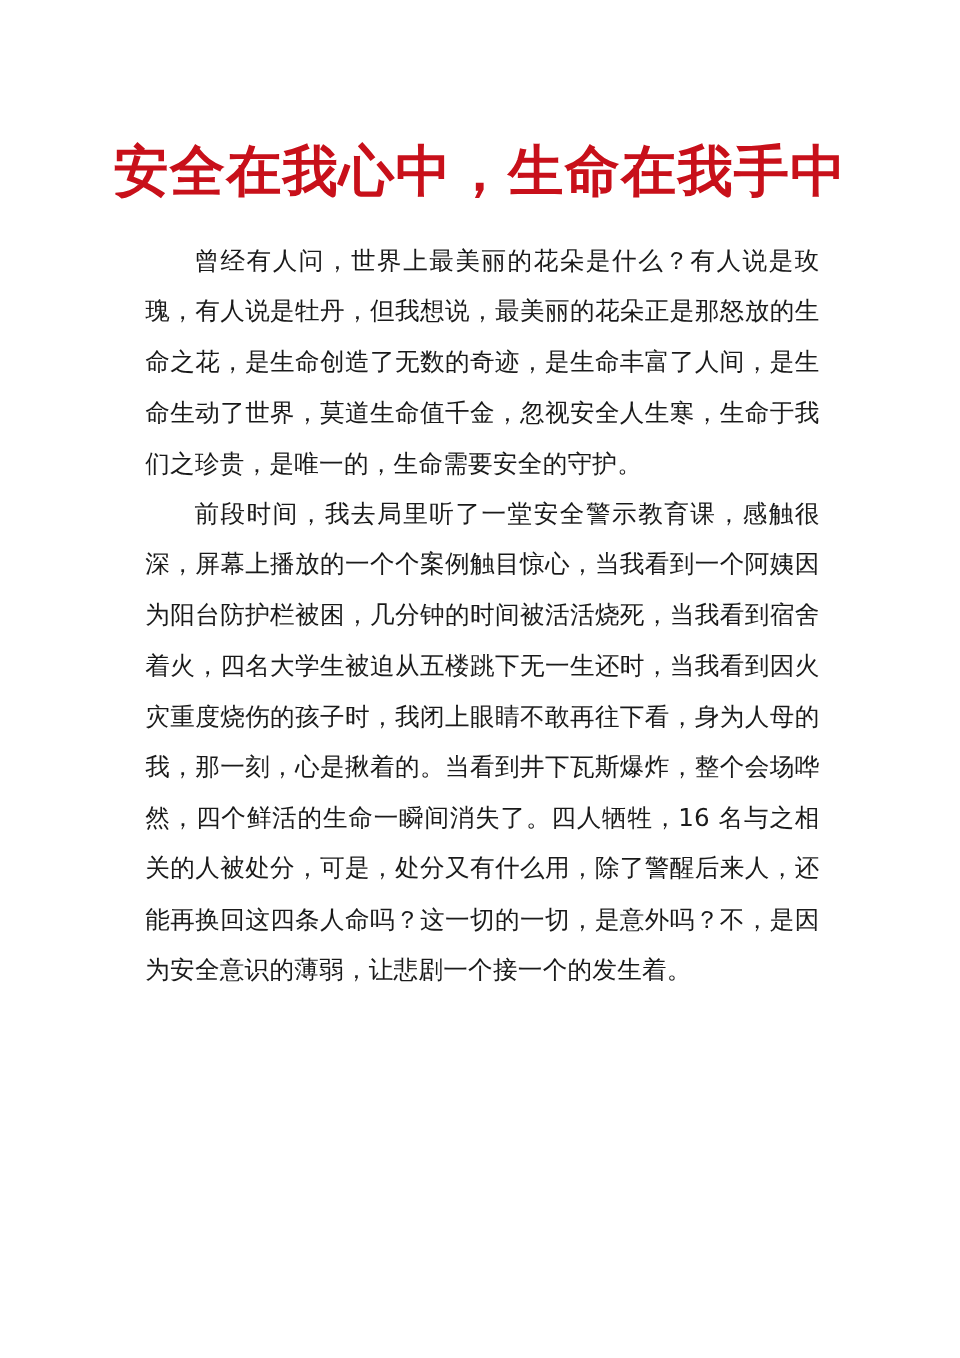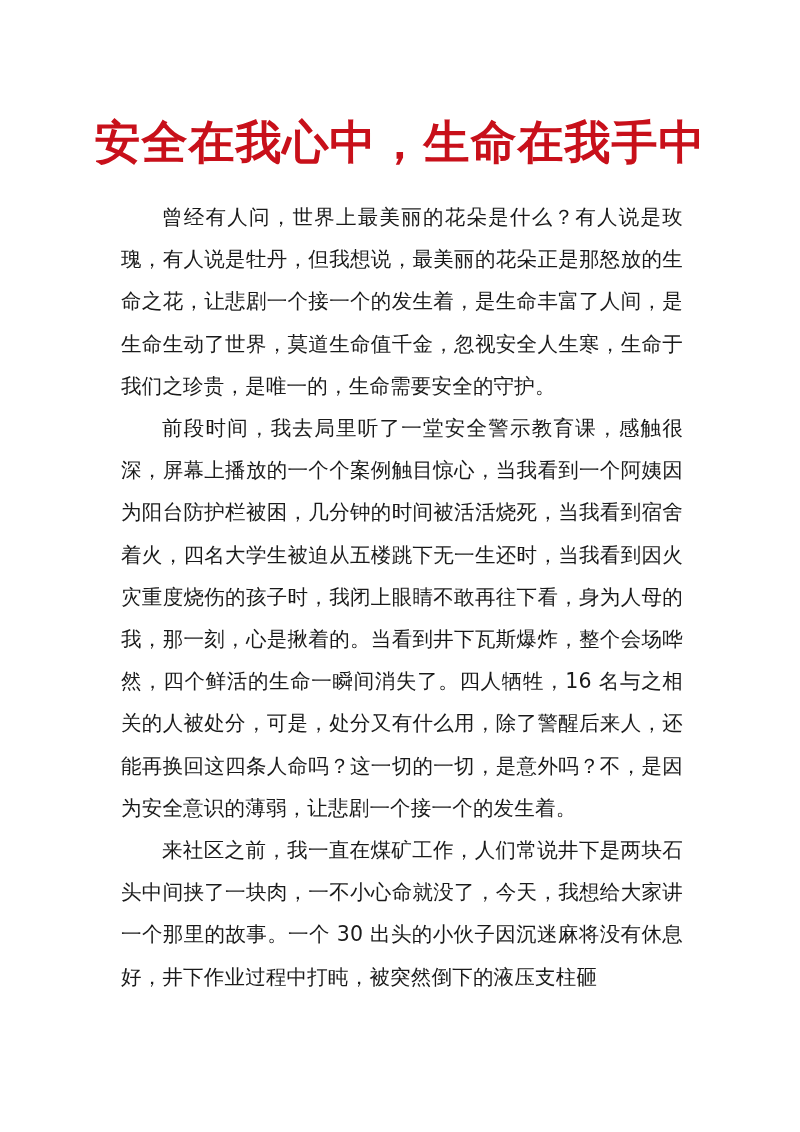--- a/index.html
+++ b/index.html
@@ -52,17 +52,16 @@
       color: #1a1a1a;
       letter-spacing: 0.2px;
     }
   </style>
 </head>
 <body>
 
 <div class="page">
   <h1 class="title">安全在我心中，生命在我手中</h1>
   <div class="body-text">
-    <p class="para">曾经有人问，世界上最美丽的花朵是什么？有人说是玫瑰，有人说是牡丹，但我想说，最美丽的花朵正是那怒放的生命之花，让悲剧一个接一个的发生着，是生命丰富了人间，是生命生动了世界，莫道生命值千金，忽视安全人生寒，生命于我们之珍贵，是唯一的，生命需要安全的守护。</p>
+    <p class="para">曾经有人问，世界上最美丽的花朵是什么？有人说是玫瑰，有人说是牡丹，但我想说，最美丽的花朵正是那怒放的生命之花，是生命创造了无数的奇迹，是生命丰富了人间，是生命生动了世界，莫道生命值千金，忽视安全人生寒，生命于我们之珍贵，是唯一的，生命需要安全的守护。</p>
     <p class="para">前段时间，我去局里听了一堂安全警示教育课，感触很深，屏幕上播放的一个个案例触目惊心，当我看到一个阿姨因为阳台防护栏被困，几分钟的时间被活活烧死，当我看到宿舍着火，四名大学生被迫从五楼跳下无一生还时，当我看到因火灾重度烧伤的孩子时，我闭上眼睛不敢再往下看，身为人母的我，那一刻，心是揪着的。当看到井下瓦斯爆炸，整个会场哗然，四个鲜活的生命一瞬间消失了。四人牺牲，16 名与之相关的人被处分，可是，处分又有什么用，除了警醒后来人，还能再换回这四条人命吗？这一切的一切，是意外吗？不，是因为安全意识的薄弱，让悲剧一个接一个的发生着。</p>
-    <p class="para">来社区之前，我一直在煤矿工作，人们常说井下是两块石头中间挟了一块肉，一不小心命就没了，今天，我想给大家讲一个那里的故事。一个 30 出头的小伙子因沉迷麻将没有休息好，井下作业过程中打盹，被突然倒下的液压支柱砸</p>
   </div>
 </div>
 
 </body></html>

